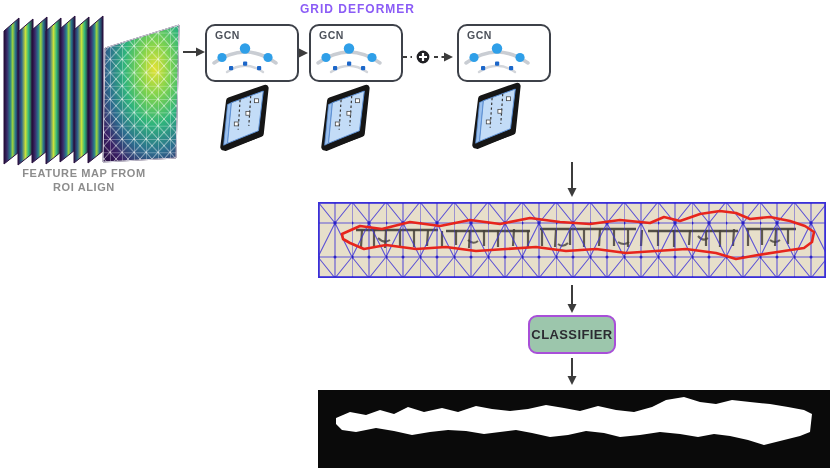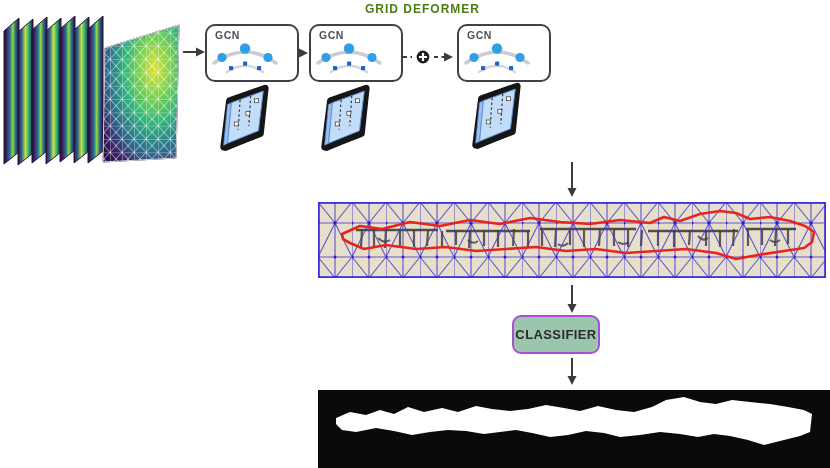--- a/index.html
+++ b/index.html
@@ -2,32 +2,32 @@
 <html><head>
 <meta charset="utf-8">
 <style>
   html,body{margin:0;padding:0;background:#fff;}
   *{box-sizing:border-box;}
   .canvas{position:relative;width:830px;height:468px;background:#ffffff;overflow:hidden;
           font-family:"Liberation Sans", sans-serif;}
   svg{display:block;}
   .abs{position:absolute;}
   .connectors{left:0;top:0;z-index:1;}
-  .diagram-title{left:300px;top:2px;width:180px;text-align:right;z-index:3;
-    font-size:12px;font-weight:700;letter-spacing:1px;color:#4d7c0f;}
+  .diagram-title{left:300px;top:2px;width:180px;text-align:left;z-index:3;
+    font-size:12px;font-weight:700;letter-spacing:1px;color:#8b5cf6;}
   .feature-label{left:6px;top:167px;width:156px;text-align:center;z-index:3;
     font-size:11px;font-weight:700;letter-spacing:0.6px;color:#8d8d8d;line-height:13.5px;}
   .feature-label span{display:block;}
   .gcn-block{position:absolute;width:94px;height:58px;border:2.5px solid #3d4149;
     border-radius:10px;background:#ffffff;z-index:2;}
   .gcn-block .gcn-label{position:absolute;left:8px;top:3px;font-size:10.5px;font-weight:700;
     letter-spacing:0.5px;color:#4c515a;}
   .gcn-block svg{position:absolute;left:0;top:0;}
   .mesh-image{left:318px;top:202px;width:508px;height:76px;z-index:2;background:#e7dfca;}
-  .classifier{left:512px;top:315px;width:88px;height:39px;z-index:2;background:#9cc6ac;
+  .classifier{left:528px;top:315px;width:88px;height:39px;z-index:2;background:#9cc6ac;
     border:2.5px solid #a84fd8;border-radius:9px;display:flex;align-items:center;justify-content:center;
     font-size:13px;font-weight:700;letter-spacing:0.4px;color:#2b2b31;}
   .mask-image{left:318px;top:390px;width:512px;height:78px;z-index:2;background:#0a0a0a;}
   .thumb{z-index:2;}
 </style>
 </head>
 <body>
 
 <div class="canvas">
 
@@ -118,20 +118,24 @@
     </g>
     <polygon points="103,42 177,19 174,152 101,156" fill="url(#virgrad)" stroke="#1d0b33" stroke-width="1"></polygon>
     <g clip-path="url(#frontclip)">
       <rect x="96" y="14" width="86" height="146" fill="url(#fgrid)"></rect>
     </g>
     <polygon points="103,42 177,19 174,152 101,156" fill="none" stroke="#e9e9f2" stroke-width="1" opacity="0.9"></polygon>
   </svg>
 
   <div class="abs diagram-title">GRID DEFORMER</div>
 
+  <div class="abs feature-label">
+    <span>FEATURE MAP FROM</span>
+    <span>ROI ALIGN</span>
+  </div>
 
   <div class="gcn-block" style="left:205px;top:24px;">
     <span class="gcn-label">GCN</span>
     <svg width="76" height="58" viewBox="0 0 76 58">
       <path d="M7,37 Q38,15 69,37" stroke="#c9cdd3" stroke-width="3.5" fill="none" stroke-linecap="round"></path>
       <path d="M20,46 Q38,33.5 56,46" stroke="#d3d6db" stroke-width="2.4" fill="none" stroke-linecap="round"></path>
       <circle cx="15" cy="31.5" r="4.6" fill="#2f9fe8"></circle>
       <circle cx="38" cy="22.5" r="5.2" fill="#2f9fe8"></circle>
       <circle cx="61" cy="31.5" r="4.6" fill="#2f9fe8"></circle>
       <rect x="22" y="40" width="4.2" height="4.2" rx="1" fill="#1b66c9"></rect>

